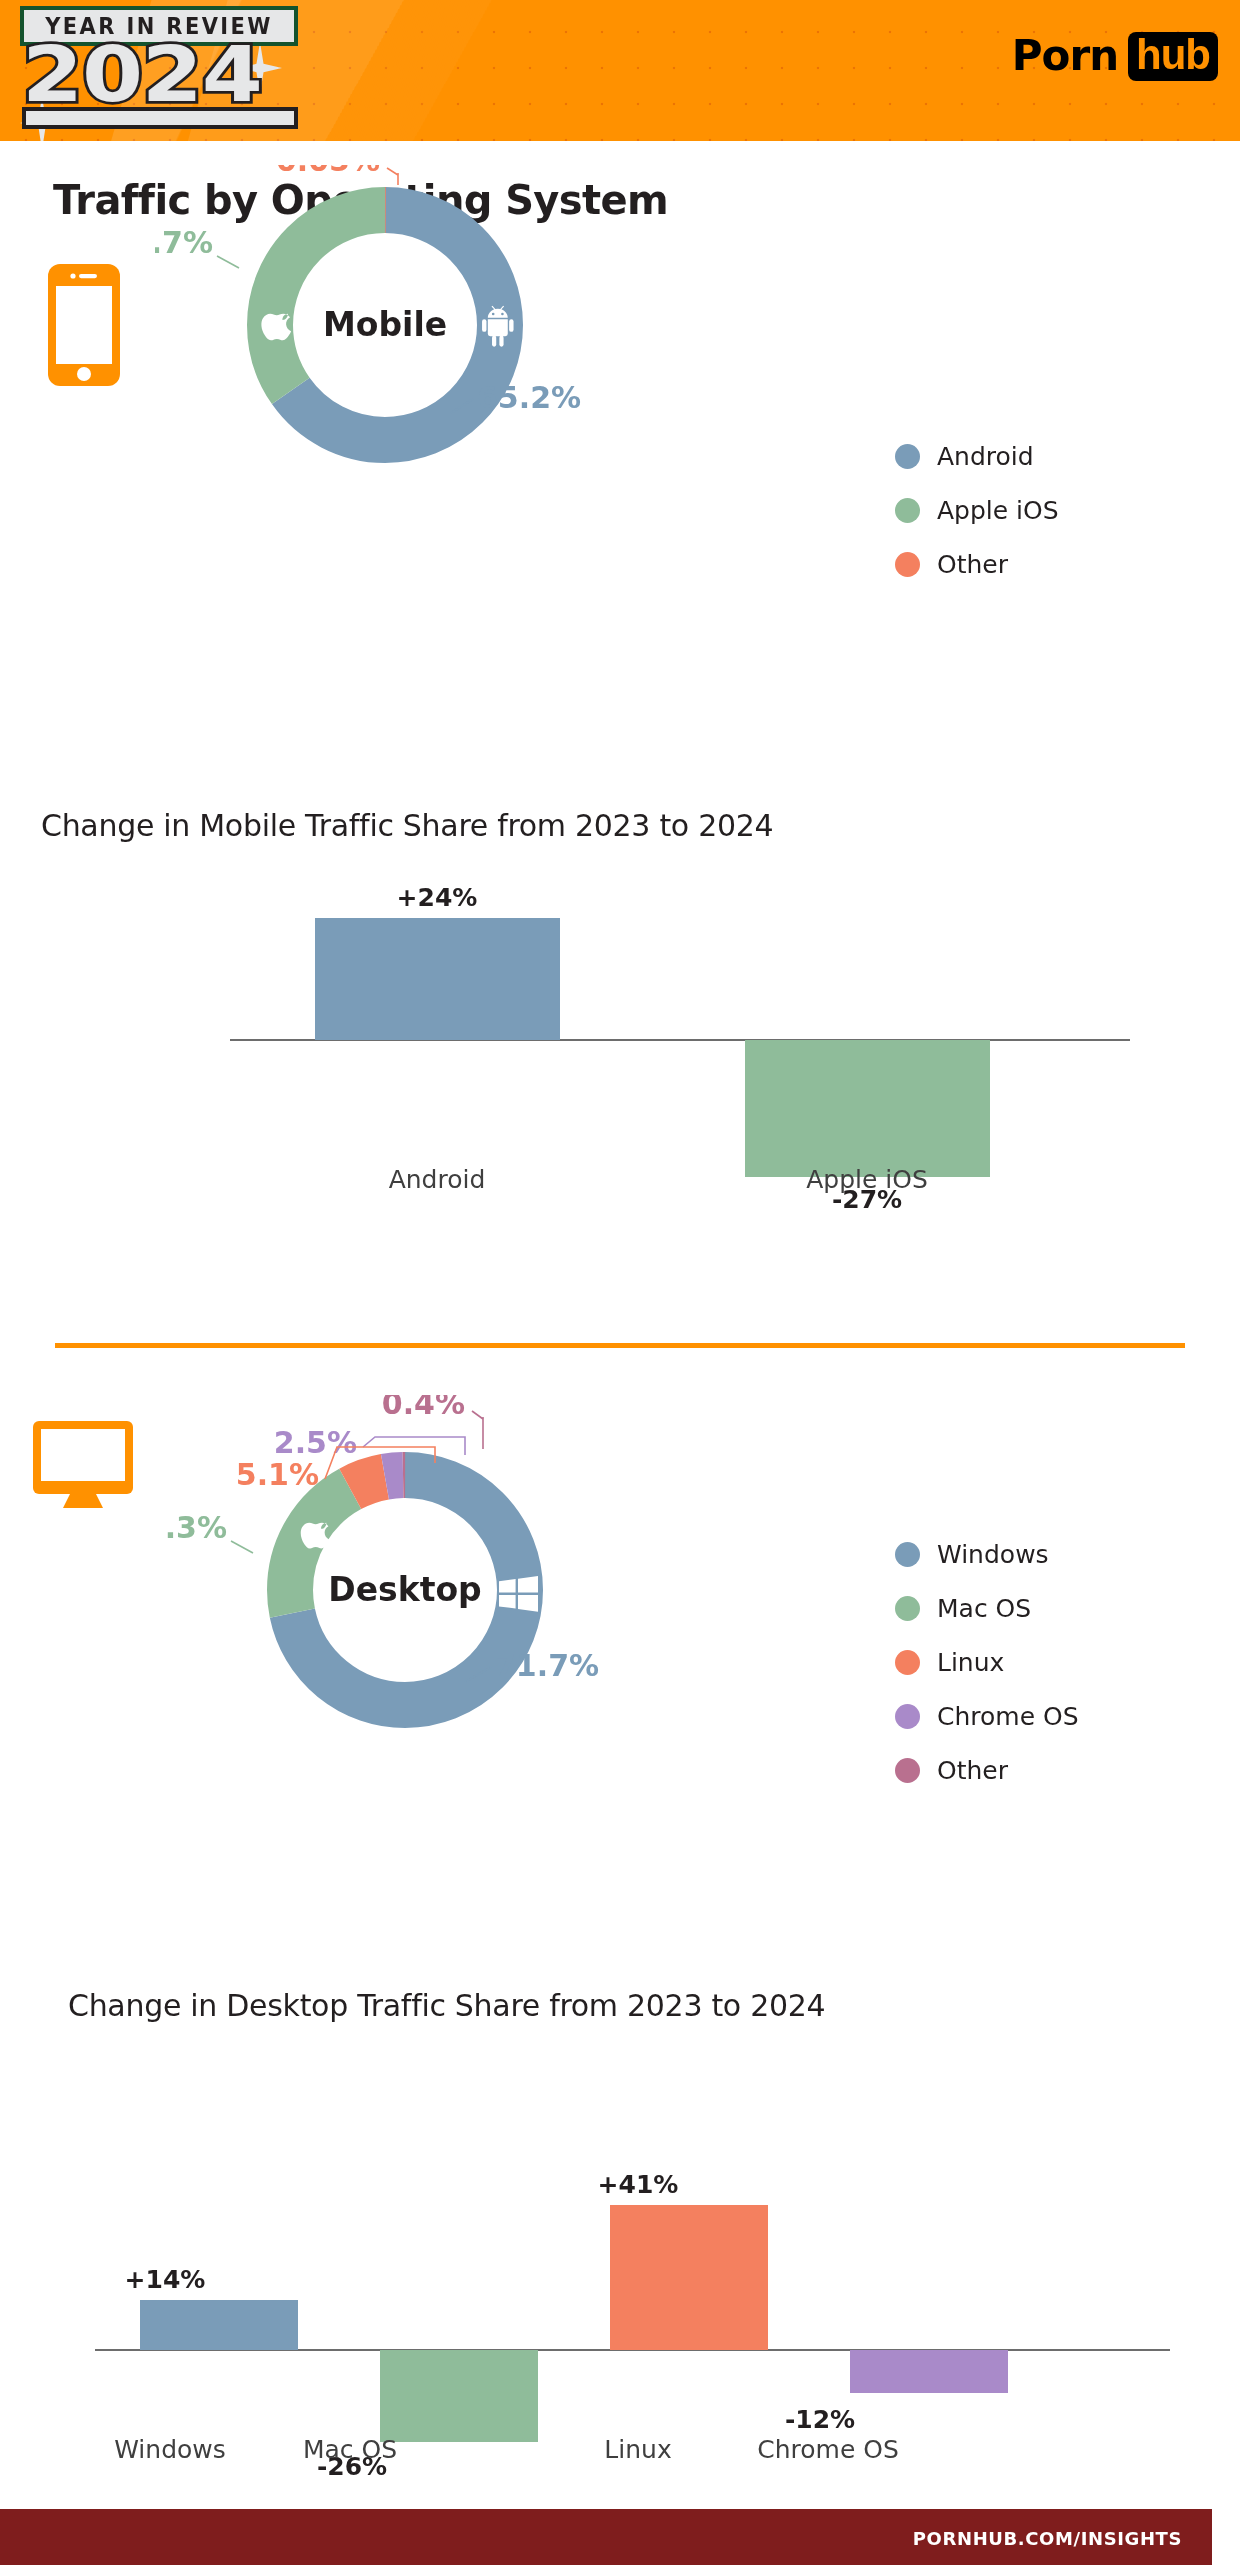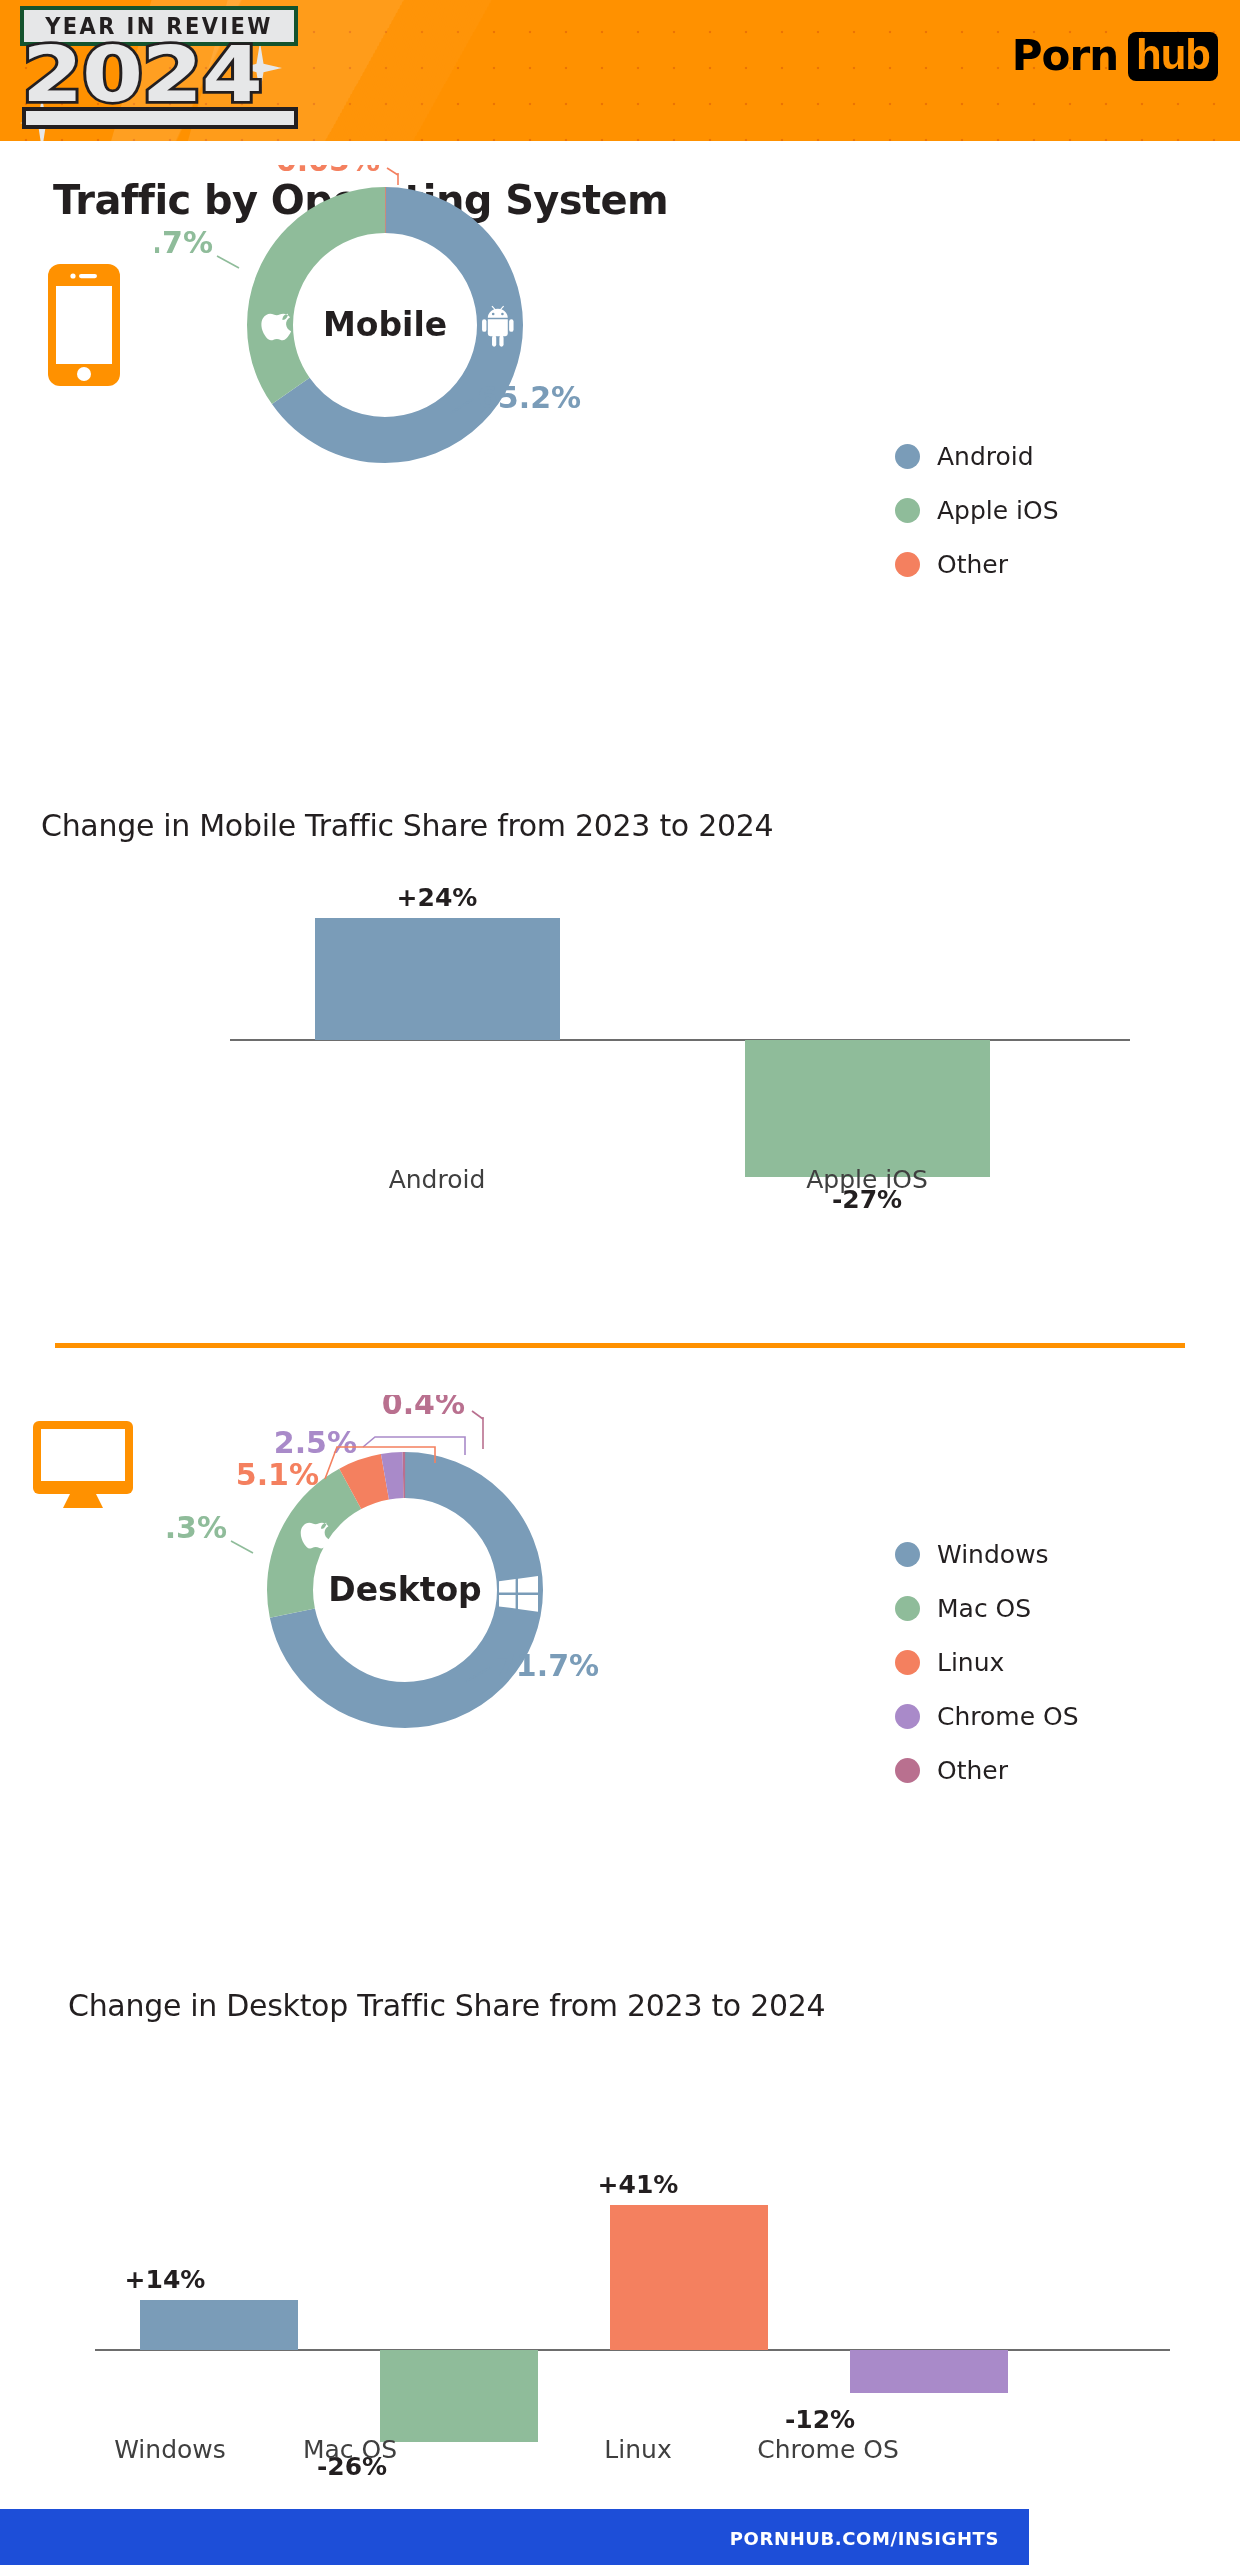--- a/index.html
+++ b/index.html
@@ -150,21 +150,21 @@
     font-weight:bold; font-size:25px; fill:#231f20;
   }
   .bar-cat {
     font-family:"DejaVu Sans", sans-serif;
     font-size:25px; fill:#3f3f3f;
   }
 
   
   .footer {
     position:absolute; left:0; top:2509px;
-    width:1029px; height:56px; background:#1d4ed8;
+    width:1212px; height:56px; background:#7f1d1d;
   }
   .footer-text {
     position:absolute; right:30px; top:19px;
     font-family:"DejaVu Sans", sans-serif;
     font-weight:bold; font-size:18px; color:#fff;
     letter-spacing:.6px;
   }
 </style>
 </head>
 <body>

